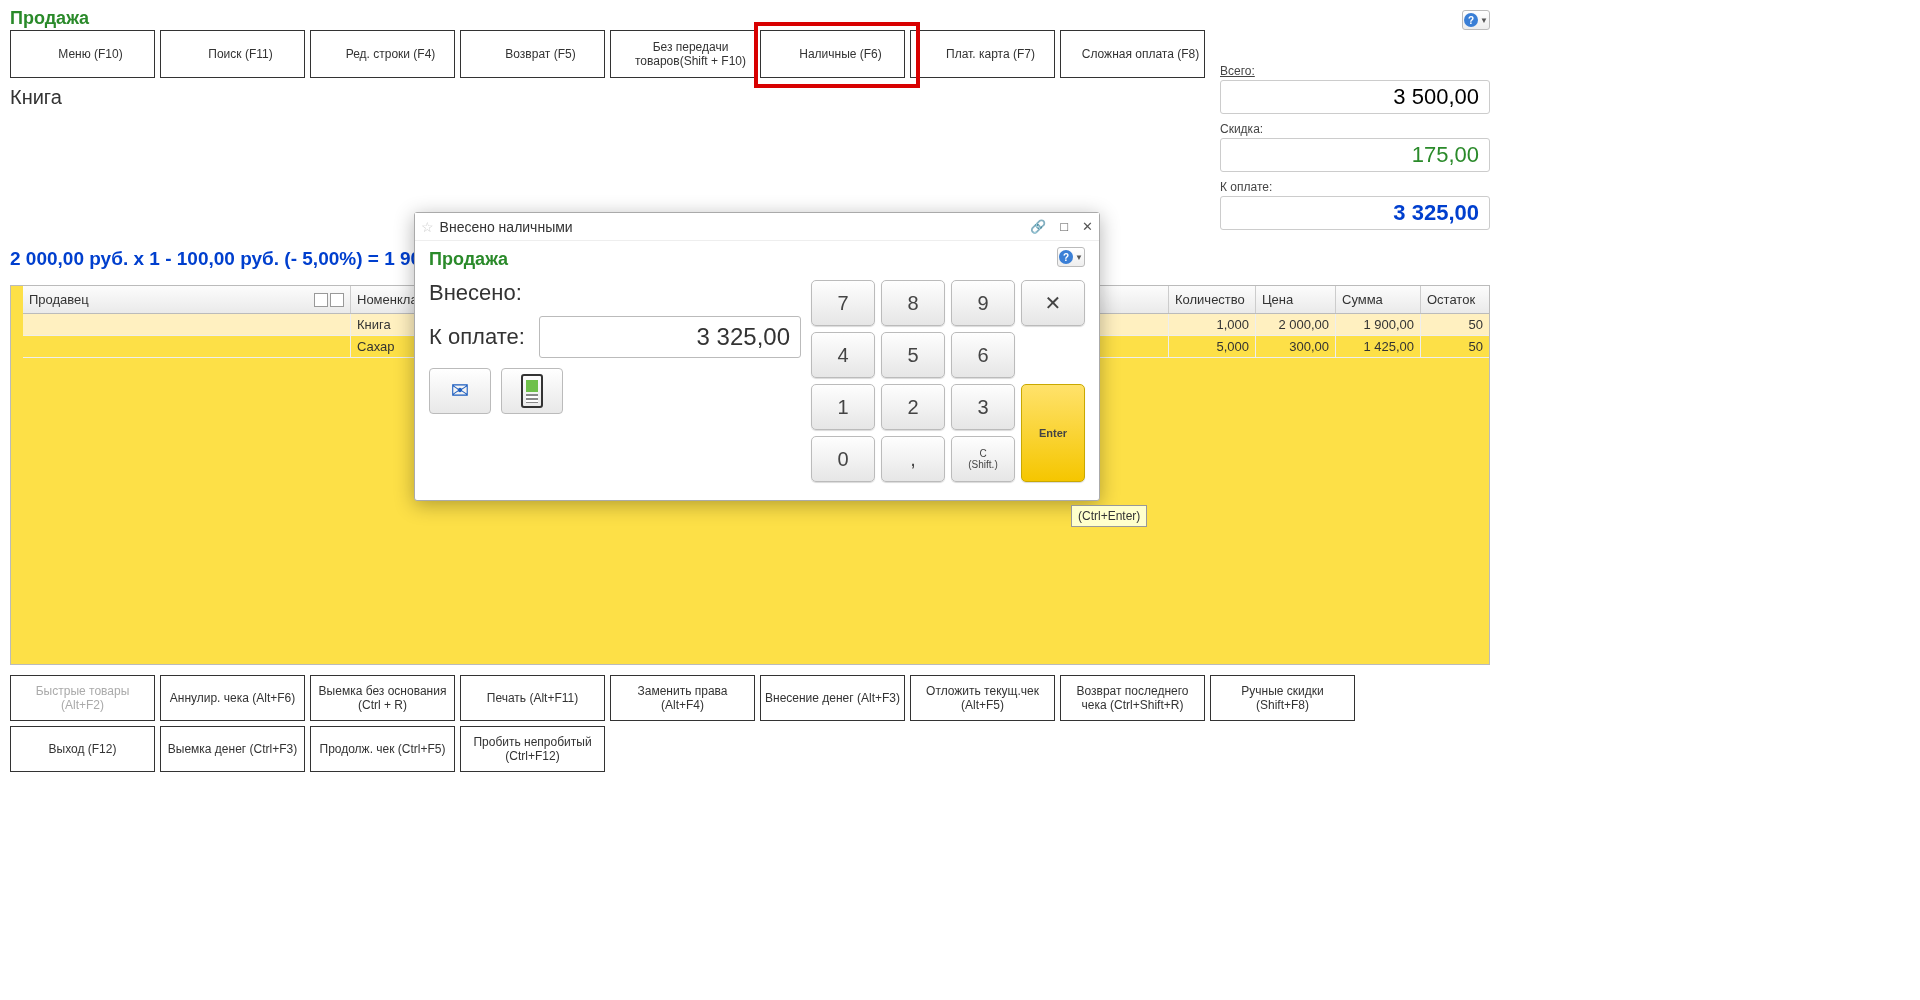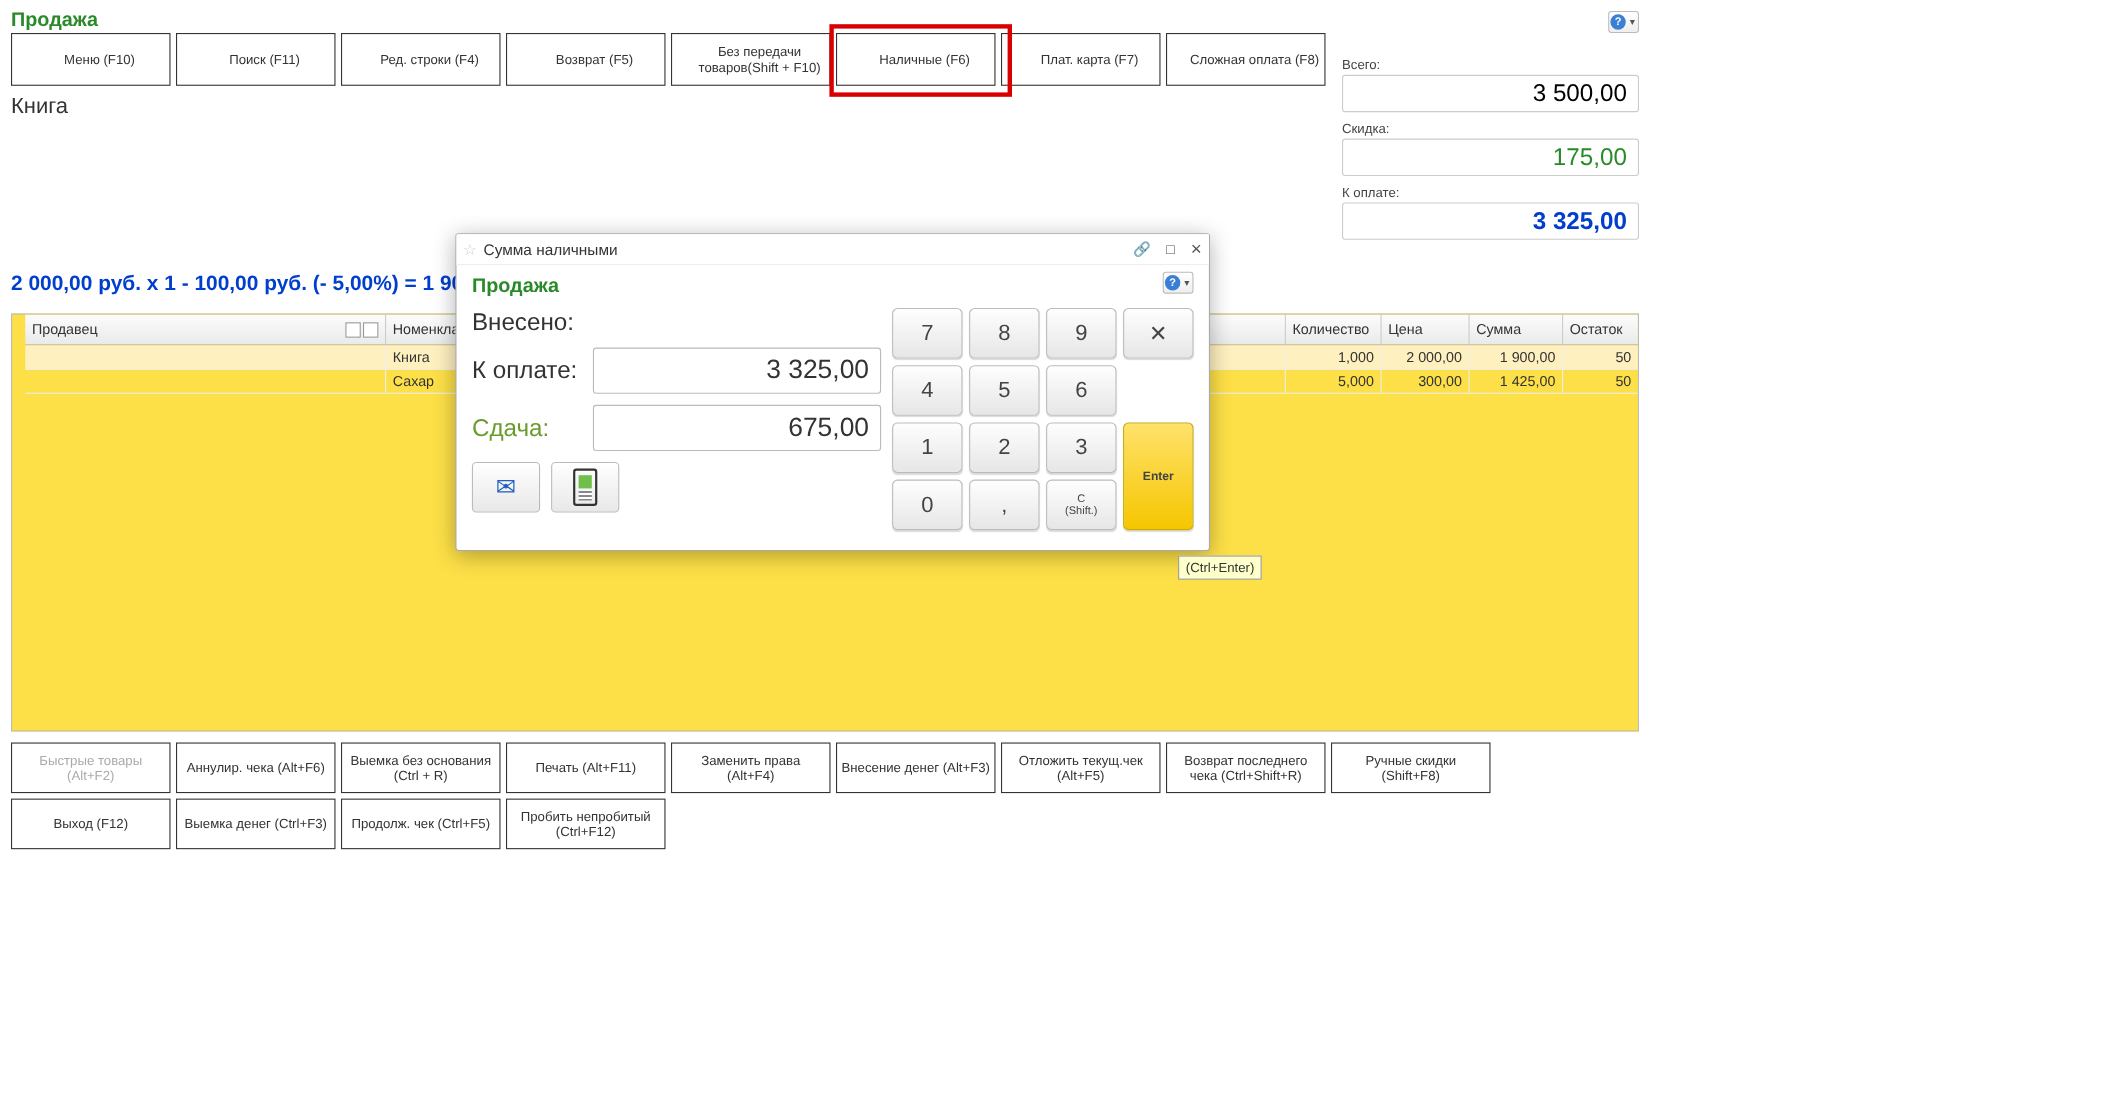--- a/index.html
+++ b/index.html
@@ -6,21 +6,21 @@
   body { font-family: Arial, sans-serif; font-size: 13px; background: #fff; color: #333; width: 1502px; height: 797px; position: relative; }
   .top-title { position: absolute; top: 8px; left: 10px; font-size: 18px; color: #2a8a2a; font-weight: bold; }
   .help-btn { position: absolute; top: 10px; right: 12px; width: 28px; height: 20px; border: 1px solid #bbb; border-radius: 3px; background: linear-gradient(#fff,#eee); display: flex; align-items: center; justify-content: center; font-size: 11px; }
   .help-btn .q { background:#3a7fd6;color:#fff;border-radius:50%;width:14px;height:14px;display:inline-flex;align-items:center;justify-content:center;font-size:10px;font-weight:bold;}
   .help-btn .drop { font-size:8px;margin-left:2px;color:#555;}
   .top-buttons { position: absolute; top: 30px; left: 10px; display: flex; gap: 5px; }
   .top-buttons .btn { width: 145px; height: 48px; border: 1px solid #333; background: #fff; display: flex; align-items: center; justify-content: center; font-size: 12px; cursor: pointer; text-align:center;padding-left:16px; }
   .highlight-frame { position: absolute; top: 22px; left: 754px; width: 166px; height: 66px; border: 4px solid #d80000; pointer-events: none; }
   .totals-panel { position: absolute; top: 52px; right: 12px; width: 270px; }
   .totals-panel .lbl { font-size: 12px; color: #444; margin-top: 8px; margin-bottom:2px;}
-  .totals-panel .lbl:first-child{margin-top:0;}
+  .totals-panel .lbl:first-child{margin-top:12px;text-decoration:underline;}
   .totals-panel .val-box { border:1px solid #ccc; border-radius:3px; height: 34px; display:flex; align-items:center; justify-content:flex-end; padding-right:10px; font-size:22px; }
   .totals-panel .v1 { color:#000; }
   .totals-panel .v2 { color:#2a8a2a; }
   .totals-panel .v3 { color:#003fce; font-weight:bold;}
   .item-title { position: absolute; top: 86px; left: 10px; font-size: 20px; color: #333; }
   .line-summary { position: absolute; top: 248px; left: 10px; font-size: 19px; color:#003fce; font-weight:bold; }
   .table-wrap { position: absolute; top: 285px; left: 10px; right: 12px; height: 380px; border: 1px solid #bbb; background:#fde047; overflow:hidden;padding-left:12px;}
   .table-header { display:flex; height:28px; border-bottom:1px solid #bbb; background:linear-gradient(#fcfcfc,#eaeaea); }
   .th { border-right:1px solid #ccc; padding:5px 6px; font-size:13px; color:#333; display:flex; align-items:center;}
   .th.col-seller{width:328px; justify-content:space-between;}
@@ -150,45 +150,41 @@
   <div class="bbtn">Ручные скидки (Shift+F8)</div>
   <div class="bbtn">Выход (F12)</div>
   <div class="bbtn">Выемка денег (Ctrl+F3)</div>
   <div class="bbtn">Продолж. чек (Ctrl+F5)</div>
   <div class="bbtn">Пробить непробитый (Ctrl+F12)</div>
 </div>
 
 <div class="dialog-overlay">
   <div class="dlg-titlebar">
     <span class="star">☆</span>
-    <span class="dlg-title">Сумма наличными</span>
+    <span class="dlg-title">Внесено наличными</span>
     <span class="win-icons">
       <span>🔗</span>
       <span>□</span>
       <span>✕</span>
     </span>
   </div>
   <div class="dlg-body">
     <div class="dlg-subtitle">Продажа</div>
     <div class="dlg-help">
         <span class="q" style="background:#3a7fd6;color:#fff;border-radius:50%;width:14px;height:14px;display:inline-flex;align-items:center;justify-content:center;font-size:10px;font-weight:bold;">?</span>
         <span style="font-size:8px;margin-left:2px;color:#555;">▼</span>
       </div>
     <div class="calc-area">
       <div class="calc-left">
         <div class="calc-row">
           <div class="clabel">Внесено:</div>
         </div>
         <div class="calc-row">
           <div class="clabel">К оплате:</div>
           <div class="cinput">3 325,00</div>
-        </div>
-        <div class="calc-row">
-          <div class="clabel green">Сдача:</div>
-          <div class="cinput">675,00</div>
         </div>
         <div class="action-btns">
           <div class="abtn env-icon">✉</div>
           <div class="abtn">
               <div class="phone-shape"></div>
             </div>
         </div>
       </div>
       <div class="keypad">
         <div class="keyrow">

